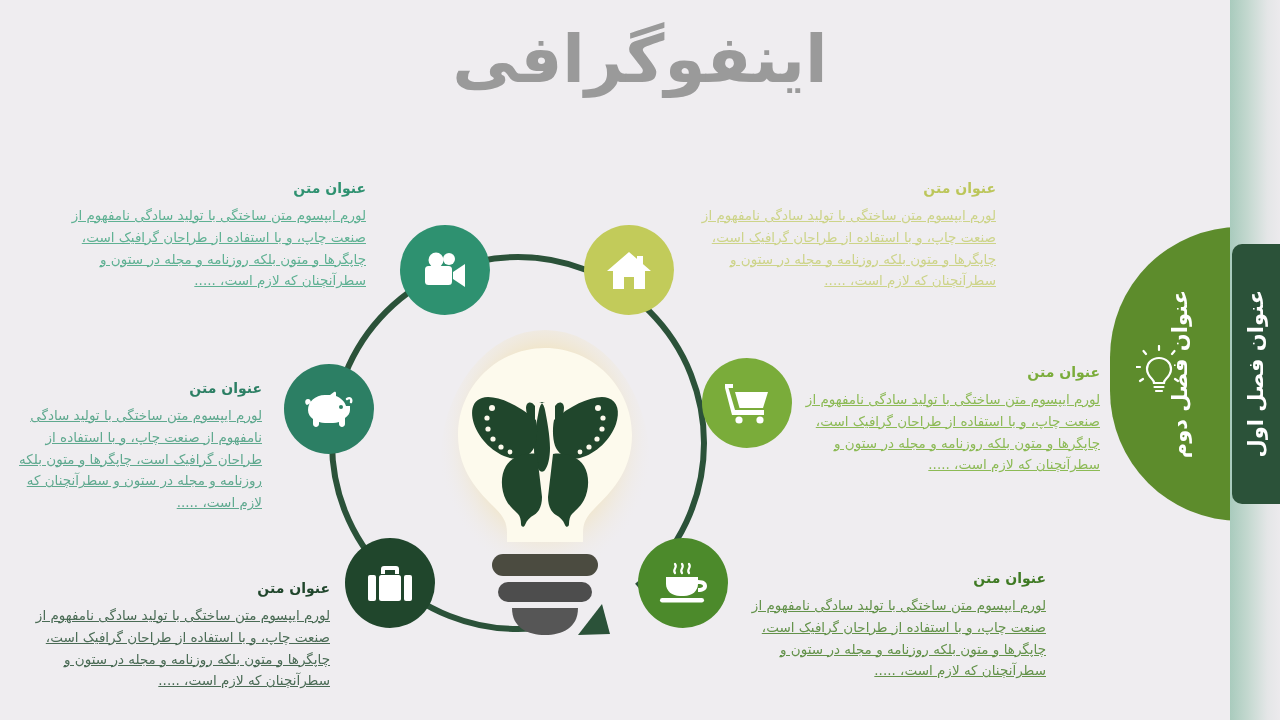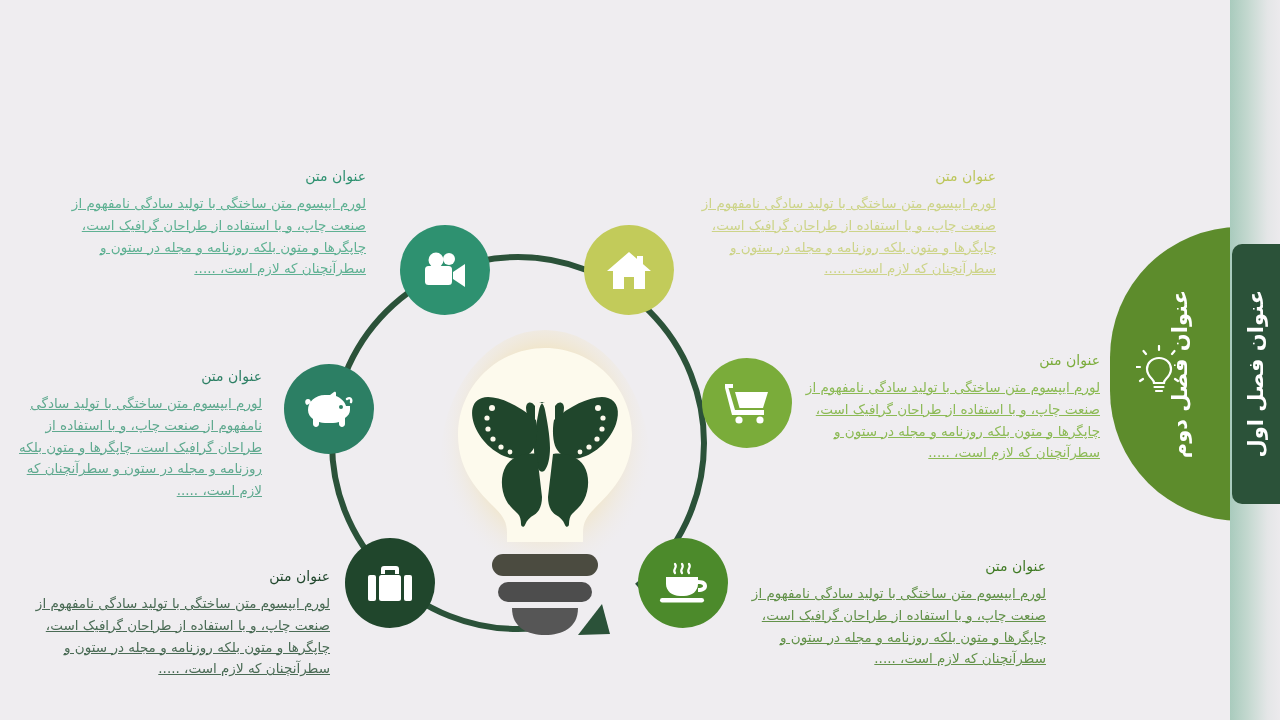--- a/index.html
+++ b/index.html
@@ -68,21 +68,21 @@
   .node svg{ display:block; }
   .n-video { left:400px;  top:225px; width:90px;  height:90px;  background:#2e9170; }
   .n-home  { left:584px;  top:225px; width:90px;  height:90px;  background:#c2cb5a; }
   .n-pig   { left:284px;  top:364px; width:90px;  height:90px;  background:#2c7f64; }
   .n-cart  { left:702px;  top:358px; width:90px;  height:90px;  background:#7aac3a; }
   .n-case  { left:345px;  top:538px; width:90px;  height:90px;  background:#20462c; }
   .n-coffee{ left:638px;  top:538px; width:90px;  height:90px;  background:#4c8a2b; }
 
   
   .block{ position:absolute; direction:rtl; text-align:right; }
-  .block .t{ font-size:14px; font-weight:normal; margin-bottom:8px; line-height:1.2; }
+  .block .t{ font-size:14px; font-weight:bold; margin-bottom:8px; line-height:1.2;margin-top:12px; }
   .block .b{ font-size:13.5px; line-height:1.62;text-decoration:underline; }
 
   .blk-video { left:70px;  top:168px; width:296px; }
   .blk-home  { left:700px; top:168px; width:296px; }
   .blk-pig   { left:0px;   top:368px; width:262px; }
   .blk-cart  { left:800px; top:352px; width:300px; }
   .blk-case  { left:0px;   top:568px; width:330px; }
   .blk-coffee{ left:750px; top:558px; width:296px; }
 
   .c-video  .t{ color:#2e9170; } .c-video  .b{ color:#5fb193; }
@@ -109,20 +109,21 @@
         </g>
       </svg>
     </span>
     <span class="tab-label">عنوان فصل دوم</span>
   </div>
 
   <div class="tab-first">
     <span class="tab-label">عنوان فصل اول</span>
   </div>
 
+  <div class="page-title">اینفوگرافی</div>
 
   <div class="ring-wrap">
     <svg width="400" height="400" viewBox="0 0 400 400">
       <circle cx="200" cy="200" r="186" fill="none" stroke="#2b5239" stroke-width="6" stroke-dasharray="1060 100" stroke-dashoffset="-555" transform="rotate(-90 200 200)"></circle>
       <polygon points="292,391 260,392 284,361" fill="#2b5239"></polygon>
     </svg>
   </div>
 
   <div class="bulb">
     <svg width="210" height="305" viewBox="0 0 210 305">

